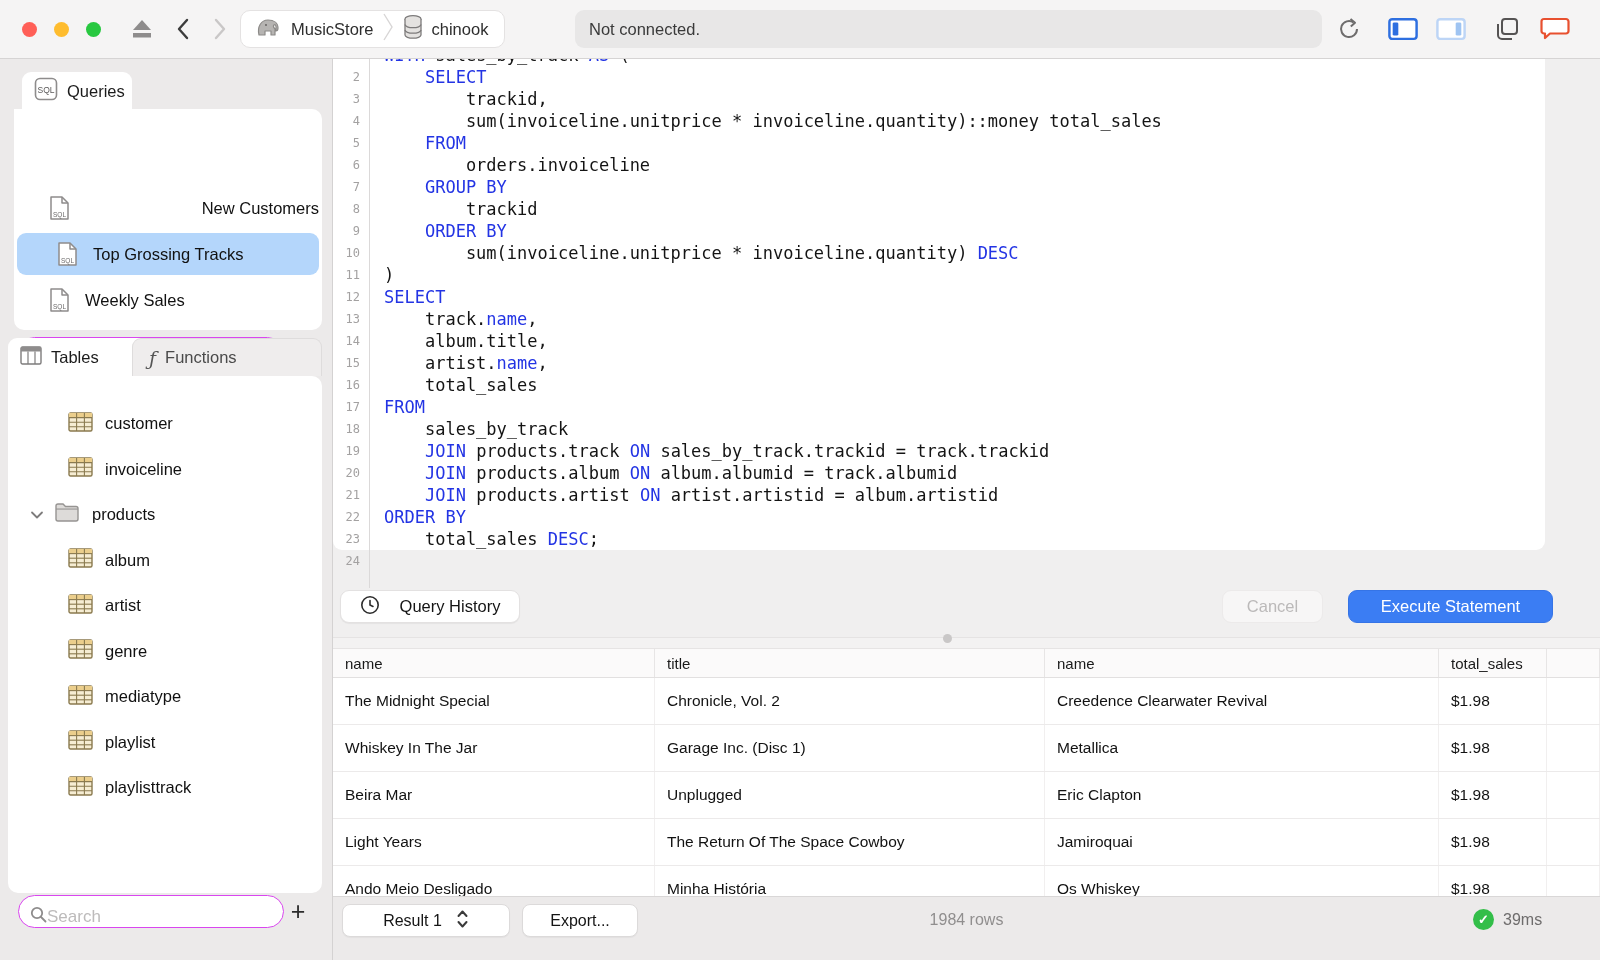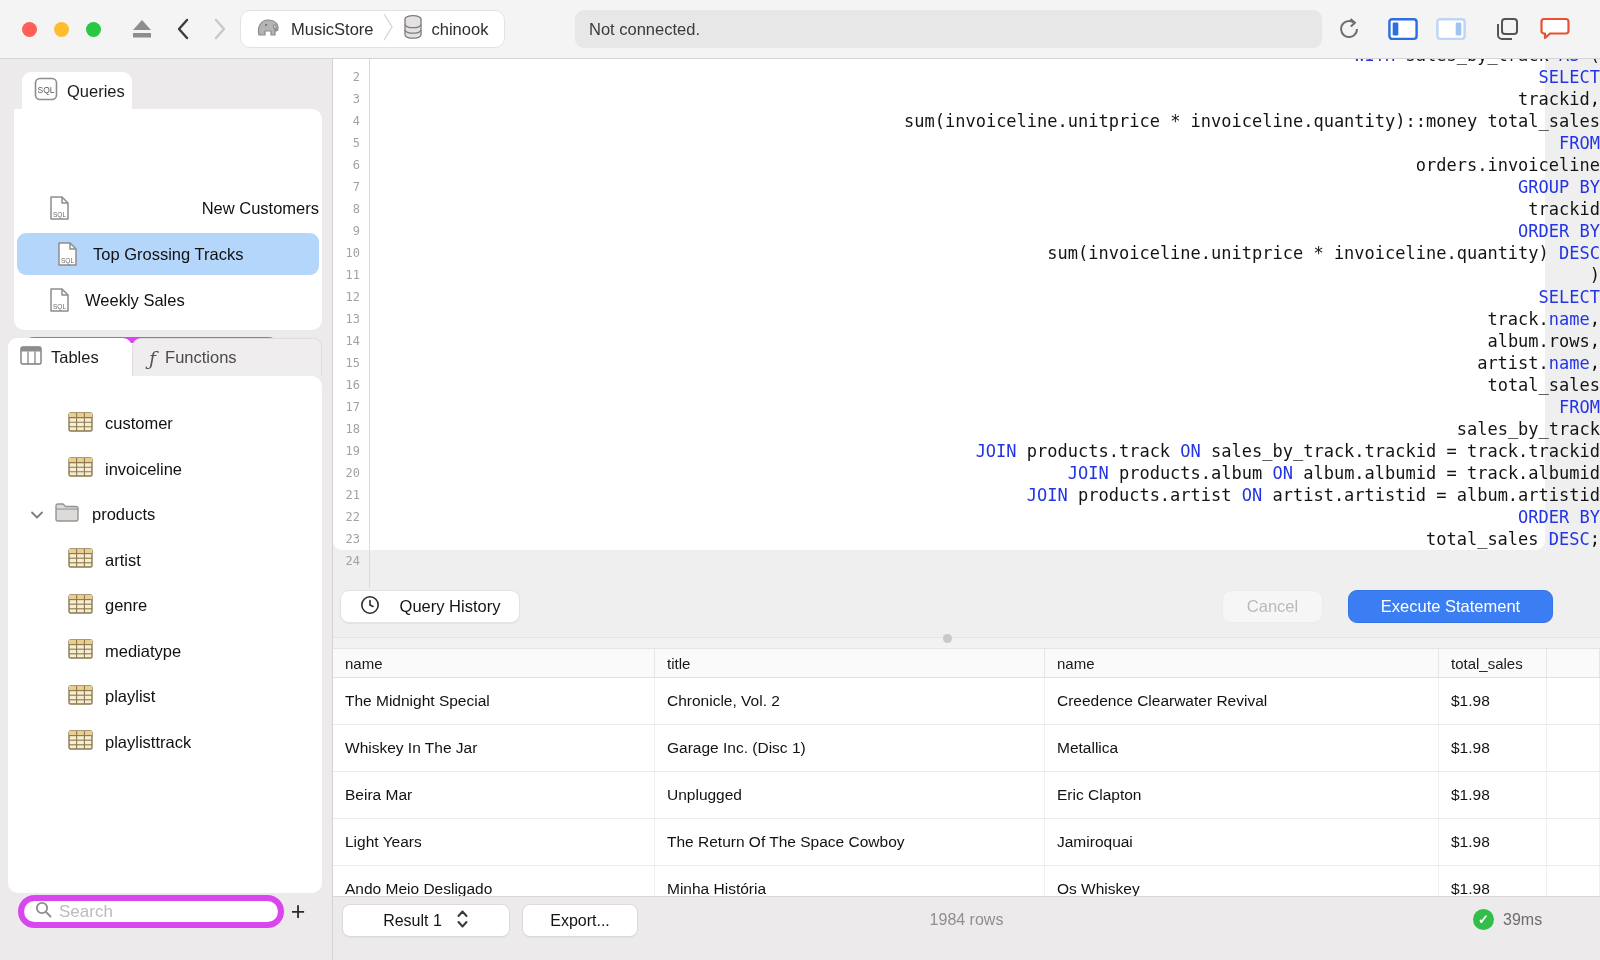--- a/index.html
+++ b/index.html
@@ -20,21 +20,21 @@
   .statuspill { position:absolute; left:575px; top:10px; width:747px; height:38px; background:#E8E7E7; border-radius:9px; display:flex; align-items:center; padding-left:14px; font-size:16.5px; color:#3A3A3A; }
 
   
   .sidebar { position:absolute; left:0; top:59px; width:333px; height:901px; background:#ECEAEA; border-right:1px solid #D4D2D2; z-index:20; }
   .tab { display:flex; align-items:center; gap:9px; border-radius:9px 9px 0 0; font-size:16.5px; color:#1C1C1C; }
   .q-tab { position:absolute; left:22px; top:13px; width:110px; height:38px; background:#FFFFFF; padding-left:12px; }
   .panel { position:absolute; background:#FFFFFF; border-radius:10px; }
   .panel1 { left:14px; top:50px; width:308px; height:221px; border-top-left-radius:0; }
   .q-item { position:absolute; left:0; width:302px; height:42px; display:flex; align-items:center; padding-left:32px; gap:15px; border-radius:9px; font-size:16.5px; color:#111; cursor:default; }
   .q-item.sel { background:#B4D6FB; }
-  .searchbox { position:absolute; height:33px; background:#FFFFFF; border:6px solid #d946ef; border-radius:17px; display:flex; align-items:center; padding-left:11px; gap:7px; }
+  .searchbox { position:absolute; height:33px; background:#FFFFFF; border:1px solid #d946ef; border-radius:17px; display:flex; align-items:flex-end; padding-left:11px; }
   .searchbox input { border:none; outline:none; background:transparent; font-size:17px; color:#333; width:200px; font-family:"Liberation Sans",sans-serif; }
   .searchbox input::placeholder { color:#BDBBBB; }
   .plusbtn { position:absolute; width:28px; height:33px; font-size:25px; color:#2C2C2C; display:flex; align-items:center; justify-content:center; cursor:default; }
   .t-tab { position:absolute; left:8px; top:279px; width:124px; height:38px; background:#FFFFFF; padding-left:12px; z-index:2; }
   .f-tab { position:absolute; left:132px; top:279px; width:190px; height:38px; background:#EFEDED; border:1px solid #DEDCDC; border-bottom:none; padding-left:16px; z-index:1; color:#4A4A4A; }
   .panel2 { left:8px; top:317px; width:314px; height:517px; border-top-left-radius:0; overflow:hidden; }
   .tree-row { position:relative; height:45.5px; display:flex; align-items:center; font-size:16.5px; color:#111; cursor:default; }
   .tree-row .chev { position:absolute; left:22px; }
   .tree-row.folder .ic { position:absolute; left:46px; }
   .tree-row.folder .lb { position:absolute; left:84px; }
@@ -42,21 +42,21 @@
   .tree-row.table .lb { position:absolute; left:97px; }
 
   
   .editor { position:absolute; left:333px; top:59px; width:1267px; height:529px; background:#F0EFEF; overflow:hidden; z-index:10; }
   .editor-scroll { position:absolute; left:0; top:-15px; width:100%; }
   .stmt-bg { position:absolute; left:0; top:0; width:1212px; height:506px; background:#FFFFFF; border-radius:0 0 9px 9px; }
   .gutter-rule { position:absolute; left:36px; top:0; width:1px; height:560px; background:#DBD9D9; }
   .ed-flex { position:relative; display:flex; }
   .gutter { width:36px; flex:0 0 36px; }
   .gutter div { height:22px; line-height:22px; text-align:right; padding-right:9px; font-family:"DejaVu Sans Mono",monospace; font-size:12px; color:#A3A1A1; }
-  .codecol { flex:1; padding-left:15px;text-align:right; }
+  .codecol { flex:1; padding-left:15px; }
   .code-line { height:22px; line-height:22px; font-family:"DejaVu Sans Mono",monospace; font-size:17px; color:#141414; white-space:pre; }
   .code-line .k { color:#2334E4; }
 
   
   .actions { position:absolute; left:333px; top:588px; width:1267px; height:49px; background:#F0EFEF; z-index:11; }
   .btn { position:absolute; top:2px; height:33px; border-radius:9px; display:flex; align-items:center; justify-content:center; font-size:16.5px; cursor:default; }
   .qh-btn { left:7px; width:180px; background:#FFFFFF; border:1px solid #E3E1E1; box-shadow:0 1px 1px rgba(0,0,0,0.05); gap:20px; color:#141414; }
   .cancel-btn { left:889px; width:101px; background:#F7F6F6; border:1px solid #ECEAEA; color:#BBB9B9; }
   .exec-btn { left:1015px; width:205px; background:#3B7DF3; color:#FFFFFF; border:1px solid #3574E6; }
 
@@ -259,20 +259,32 @@
           </div>
           <div class="tree-row folder">
             <span class="chev"><svg width="14" height="10" viewBox="0 0 14 10">
                 <polyline points="2,2.5 7,7.5 12,2.5" fill="none" stroke="#7E7C7C" stroke-width="1.8" stroke-linecap="round" stroke-linejoin="round"></polyline>
               </svg></span>
             <span class="ic"><svg width="26" height="21" viewBox="0 0 26 21">
                 <path d="M2 4 A2 2 0 0 1 4 2 H9 L11.5 4.5 H22 A2 2 0 0 1 24 6.5 V17 A2 2 0 0 1 22 19 H4 A2 2 0 0 1 2 17 Z" fill="#DDDBD9" stroke="#969492" stroke-width="1.4"></path>
                 <path d="M2 7 H24" stroke="#969492" stroke-width="1.2"></path>
               </svg></span>
             <span class="lb">products</span>
+          </div>
+          <div class="tree-row table">
+            <span class="ic"><svg width="25" height="20" viewBox="0 0 25 20">
+                <rect x="1" y="1" width="23" height="18" rx="1.5" fill="#F6EDD3" stroke="#8A7A4F" stroke-width="1.4"></rect>
+                <rect x="1" y="1" width="23" height="4.6" fill="#EBCE8C"></rect>
+                <line x1="1" y1="5.6" x2="24" y2="5.6" stroke="#8A7A4F" stroke-width="1.1"></line>
+                <line x1="1" y1="10.2" x2="24" y2="10.2" stroke="#8A7A4F" stroke-width="1.1"></line>
+                <line x1="1" y1="14.8" x2="24" y2="14.8" stroke="#8A7A4F" stroke-width="1.1"></line>
+                <line x1="8.6" y1="1" x2="8.6" y2="19" stroke="#8A7A4F" stroke-width="1.1"></line>
+                <line x1="16.4" y1="1" x2="16.4" y2="19" stroke="#8A7A4F" stroke-width="1.1"></line>
+              </svg></span>
+            <span class="lb">album</span>
           </div>
           <div class="tree-row table">
             <span class="ic"><svg width="25" height="20" viewBox="0 0 25 20">
                 <rect x="1" y="1" width="23" height="18" rx="1.5" fill="#F6EDD3" stroke="#8A7A4F" stroke-width="1.4"></rect>
                 <rect x="1" y="1" width="23" height="4.6" fill="#EBCE8C"></rect>
                 <line x1="1" y1="5.6" x2="24" y2="5.6" stroke="#8A7A4F" stroke-width="1.1"></line>
                 <line x1="1" y1="10.2" x2="24" y2="10.2" stroke="#8A7A4F" stroke-width="1.1"></line>
                 <line x1="1" y1="14.8" x2="24" y2="14.8" stroke="#8A7A4F" stroke-width="1.1"></line>
                 <line x1="8.6" y1="1" x2="8.6" y2="19" stroke="#8A7A4F" stroke-width="1.1"></line>
                 <line x1="16.4" y1="1" x2="16.4" y2="19" stroke="#8A7A4F" stroke-width="1.1"></line>
@@ -379,21 +391,21 @@
             <div class="code-line"><span class="p">        sum(invoiceline.unitprice * invoiceline.quantity)::money total_sales</span></div>
             <div class="code-line"><span class="p">    </span><span class="k">FROM</span></div>
             <div class="code-line"><span class="p">        orders.invoiceline</span></div>
             <div class="code-line"><span class="p">    </span><span class="k">GROUP BY</span></div>
             <div class="code-line"><span class="p">        trackid</span></div>
             <div class="code-line"><span class="p">    </span><span class="k">ORDER BY</span></div>
             <div class="code-line"><span class="p">        sum(invoiceline.unitprice * invoiceline.quantity) </span><span class="k">DESC</span></div>
             <div class="code-line"><span class="p">)</span></div>
             <div class="code-line"><span class="k">SELECT</span></div>
             <div class="code-line"><span class="p">    track.</span><span class="k">name</span><span class="p">,</span></div>
-            <div class="code-line"><span class="p">    album.rows,</span></div>
+            <div class="code-line"><span class="p">    album.title,</span></div>
             <div class="code-line"><span class="p">    artist.</span><span class="k">name</span><span class="p">,</span></div>
             <div class="code-line"><span class="p">    total_sales</span></div>
             <div class="code-line"><span class="k">FROM</span></div>
             <div class="code-line"><span class="p">    sales_by_track</span></div>
             <div class="code-line"><span class="p">    </span><span class="k">JOIN</span><span class="p"> products.track </span><span class="k">ON</span><span class="p"> sales_by_track.trackid = track.trackid</span></div>
             <div class="code-line"><span class="p">    </span><span class="k">JOIN</span><span class="p"> products.album </span><span class="k">ON</span><span class="p"> album.albumid = track.albumid</span></div>
             <div class="code-line"><span class="p">    </span><span class="k">JOIN</span><span class="p"> products.artist </span><span class="k">ON</span><span class="p"> artist.artistid = album.artistid</span></div>
             <div class="code-line"><span class="k">ORDER BY</span></div>
             <div class="code-line"><span class="p">    total_sales </span><span class="k">DESC</span><span class="p">;</span></div>
             <div class="code-line"></div>

